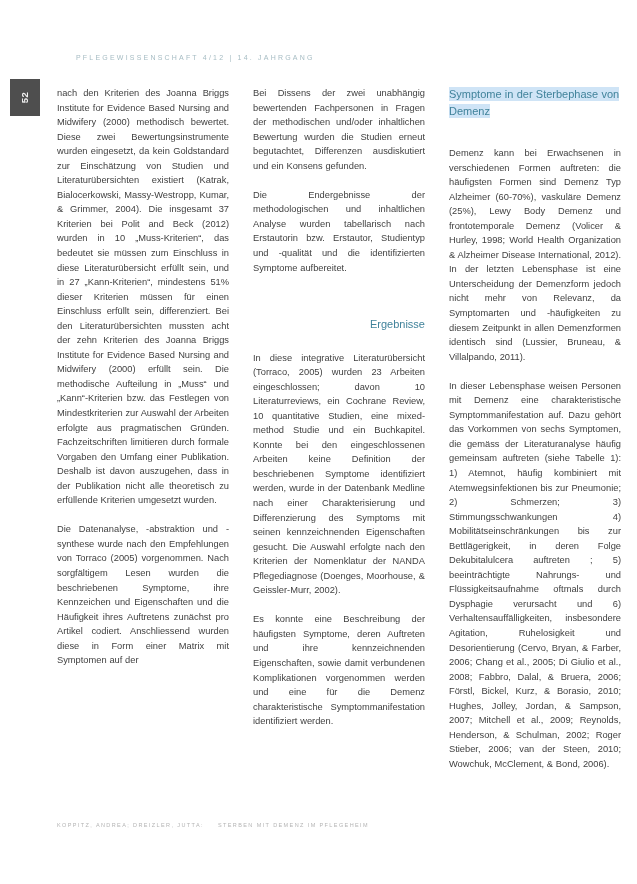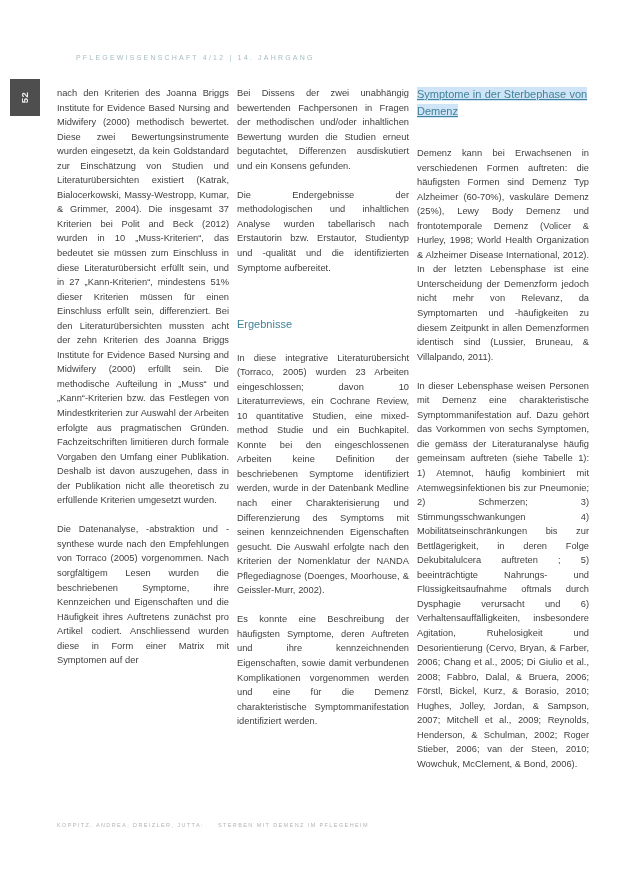--- a/index.html
+++ b/index.html
@@ -43,21 +43,21 @@
     font-size: 9.5px;
     font-weight: bold;
     letter-spacing: 0.5px;
   }
   .columns {
     position: absolute;
     left: 57px;
     top: 86px;
     width: 532px;
     display: flex;
-    gap: 8px;
+    gap: 24px;
   }
   .col {
     width: 172px;
     flex: 0 0 172px;
     font-size: 9.3px;
     line-height: 14.55px;
     text-align: justify;
     color: #3f3f3f;
     hyphens: auto;
     -webkit-hyphens: auto;
@@ -70,30 +70,30 @@
     font-size: 11px;
     line-height: 16.5px;
     font-weight: normal;
     color: #41839b;
     text-align: left;
     margin: 0 0 14px 0;
   }
   .section-heading.mid {
     margin-top: 41px;
     margin-bottom: 18px;
+    text-align: right;
   }
   .section-heading.top {
     margin-bottom: 27px;
   }
   .section-heading .hl {
     background: #cfe4f6;
     box-decoration-break: clone;
     -webkit-box-decoration-break: clone;
     padding: 1px 0;
-    text-decoration: underline;
   }
   .running-footer {
     position: absolute;
     left: 57px;
     top: 822px;
     font-size: 5.5px;
     letter-spacing: 1.4px;
     text-transform: uppercase;
     color: #b4b4b4;
     white-space: nowrap;

